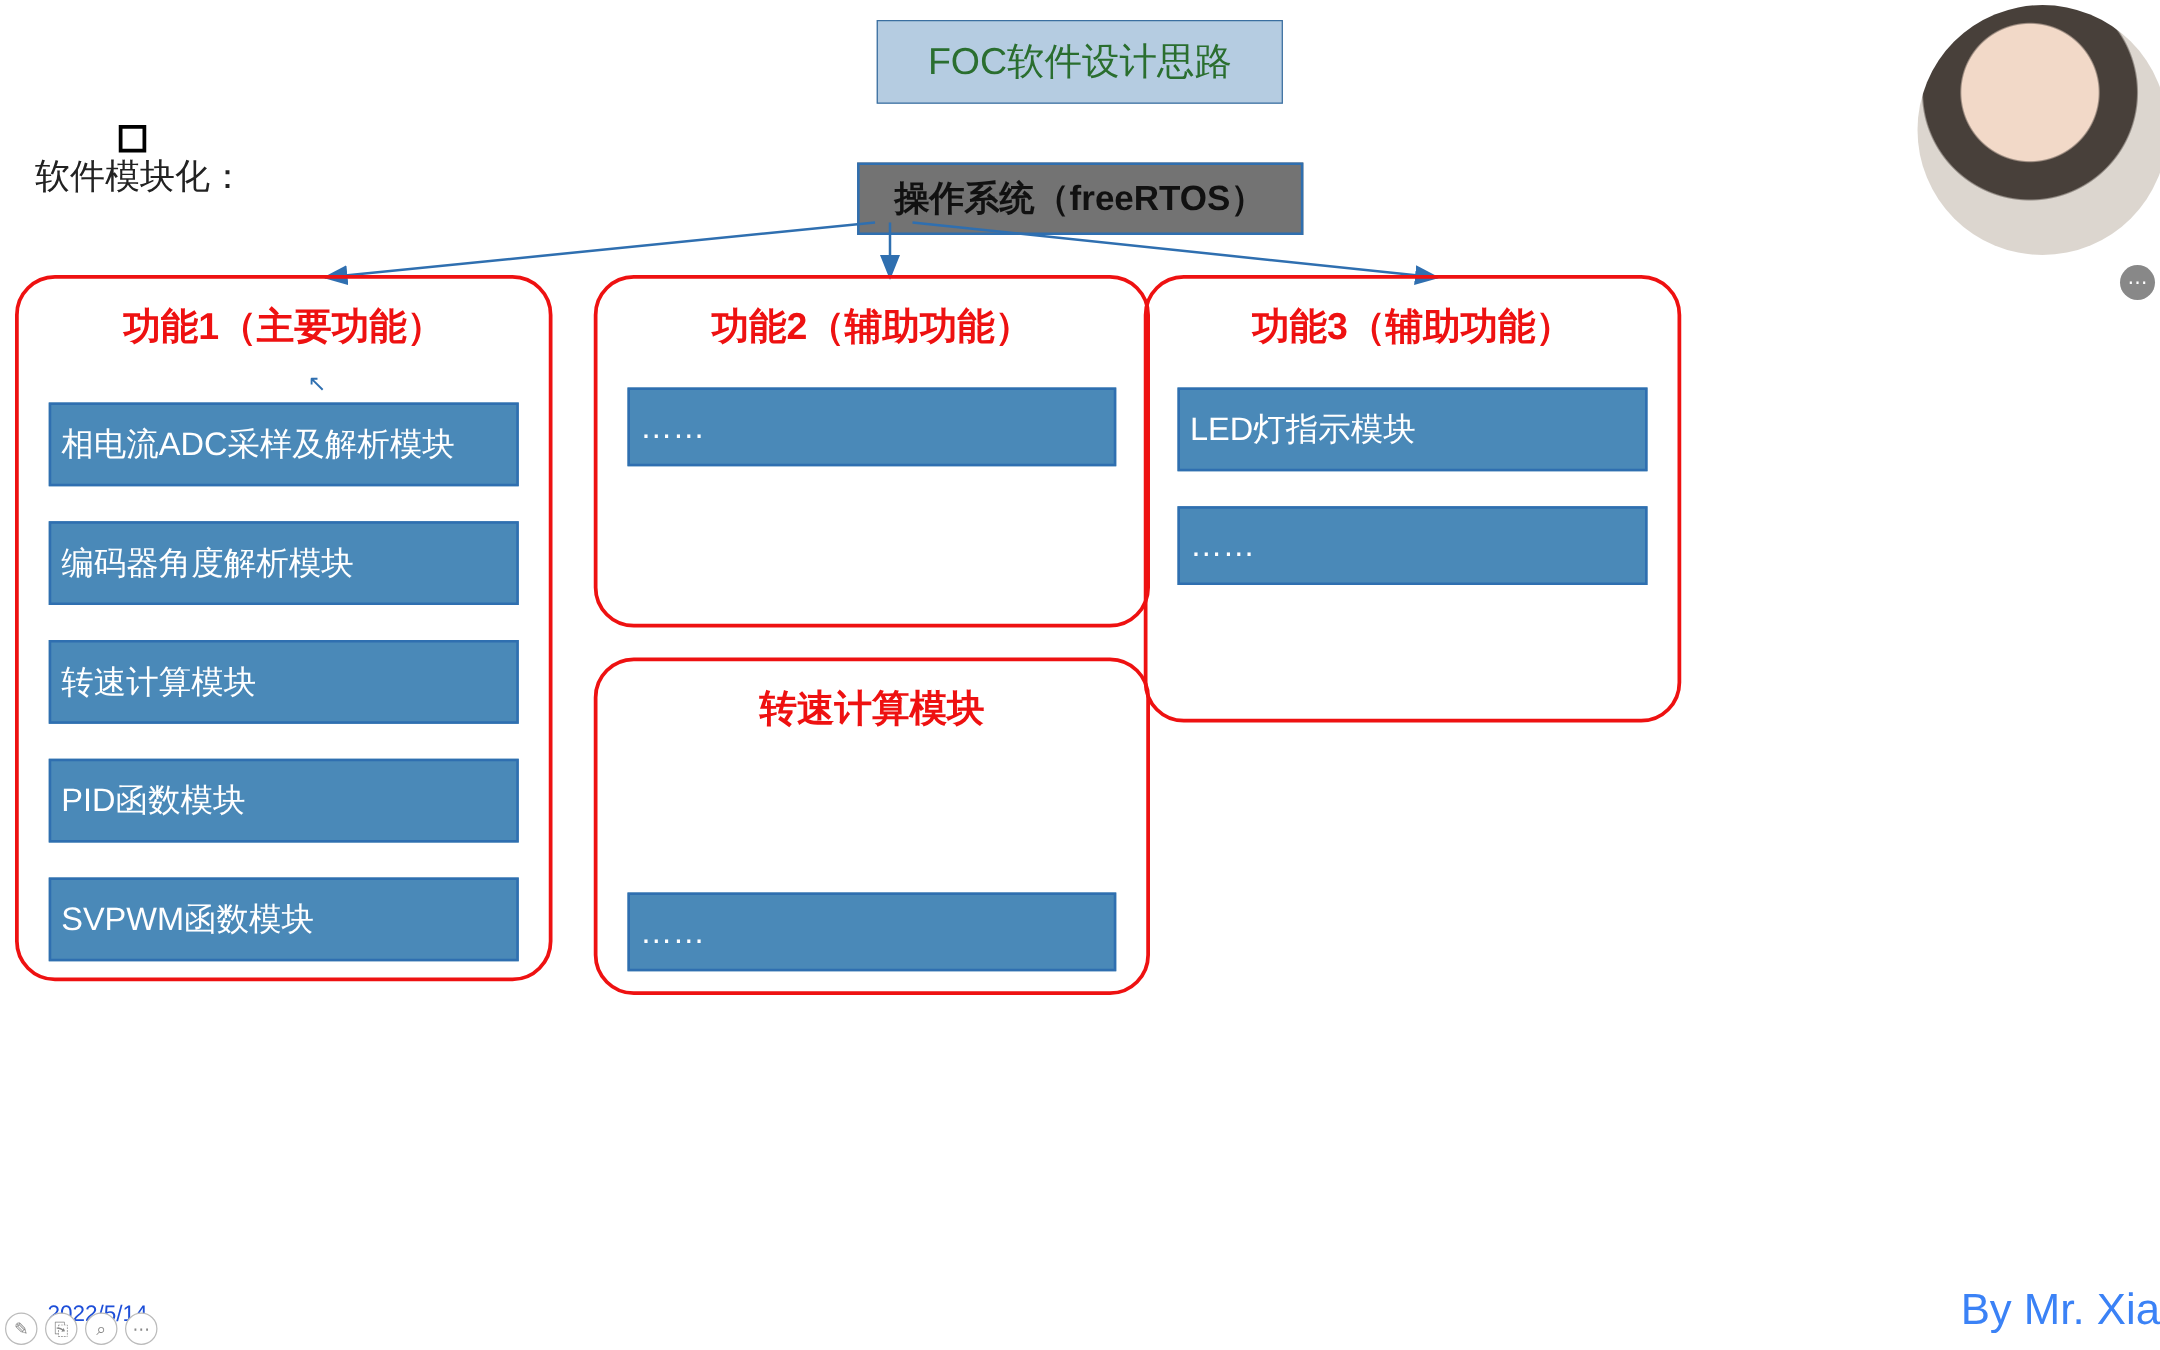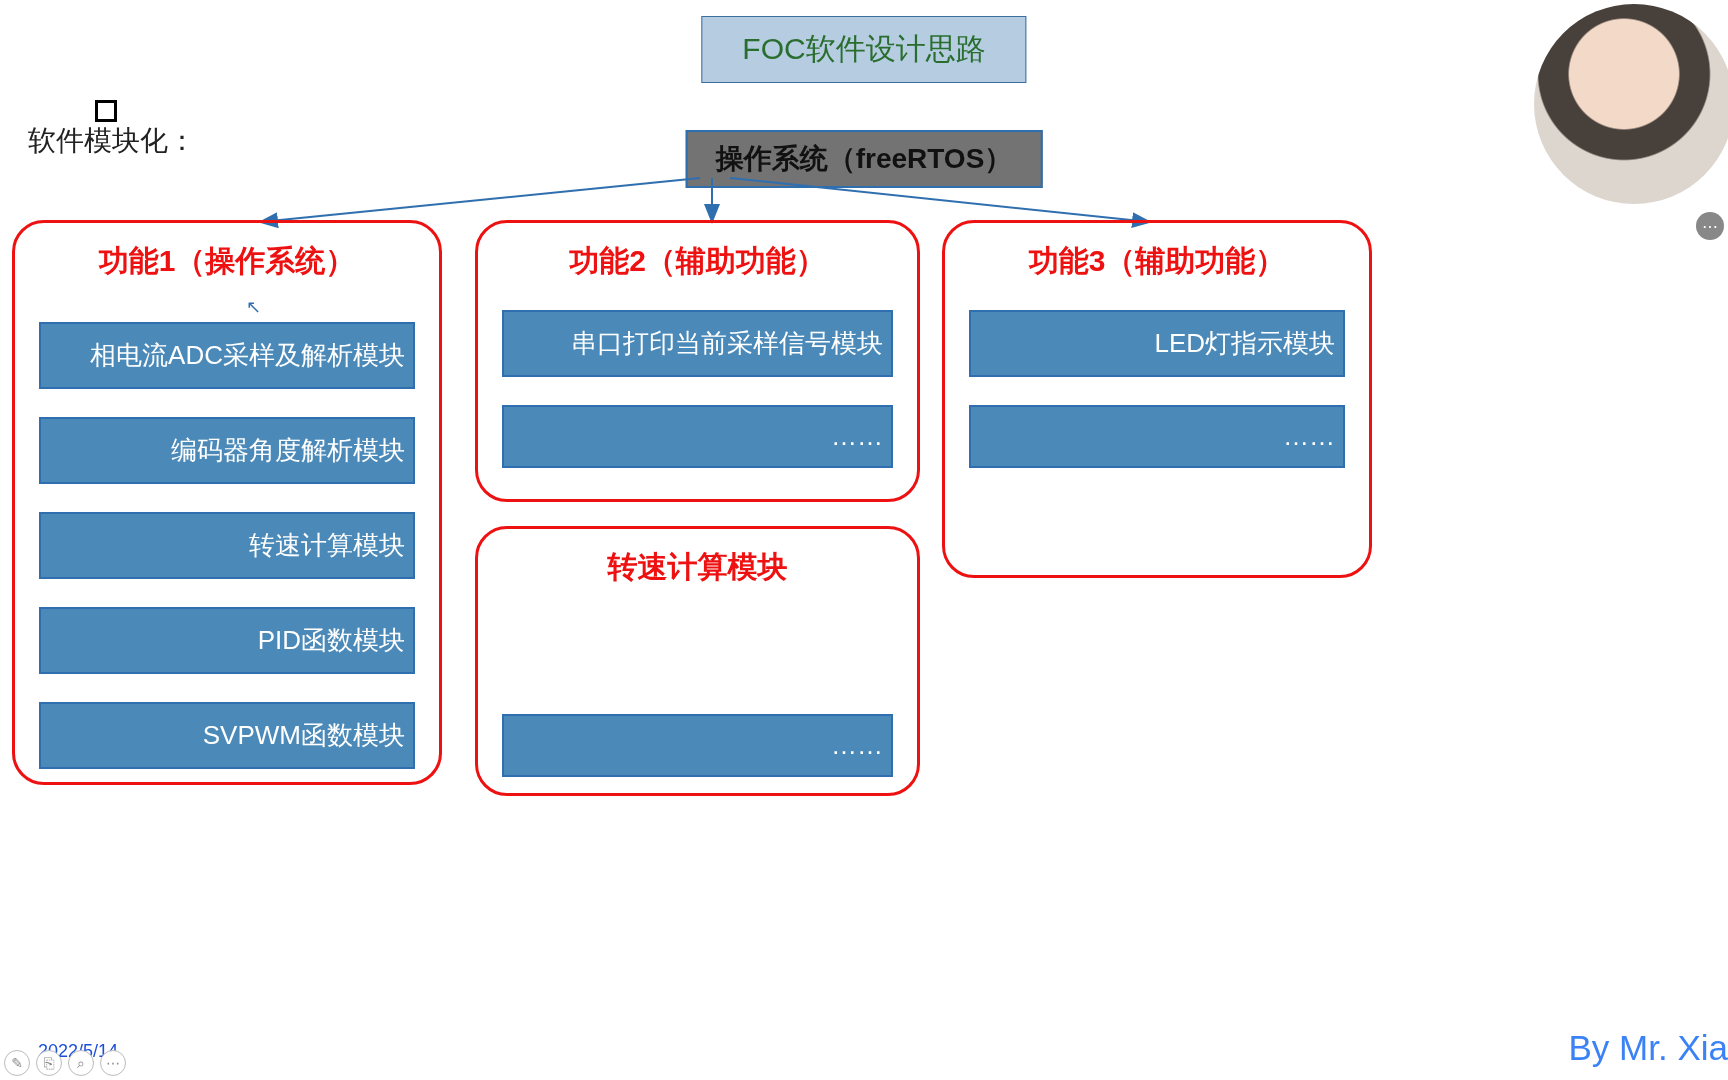--- a/index.html
+++ b/index.html
@@ -70,29 +70,29 @@
       font-size: 30px;
       font-weight: bold;
       text-align: center;
       margin-bottom: 28px;
     }
     .module-box {
       background: #4a89b8;
       border: 2px solid #2f6fb0;
       color: #fff;
       font-size: 26px;
-      text-align: right;
+      text-align: left;
       padding: 14px 8px;
       margin-top: 28px;
       width: 100%;
     }
     .group1 { top: 220px; left: 12px;  width: 430px; height: 565px; }
     .group1 .group-title { margin-bottom: 40px; }
     .group2 { top: 220px; left: 475px; width: 445px; height: 282px; }
-    .group3 { top: 220px; left: 942px; width: 430px; height: 358px; }
+    .group3 { top: 220px; left: 915px; width: 430px; height: 358px; }
     .group4 { top: 526px; left: 475px; width: 445px; height: 270px; }
     .group4 .module-box { margin-top: 126px; }
     .cursor {
       position: absolute;
       top: 296px; left: 246px;
       font-size: 18px;
       color: #2f6fb0;
       pointer-events: none;
     }
     .webcam {
@@ -154,31 +154,30 @@
     <marker id="ah" markerWidth="10" markerHeight="8" refX="9" refY="4" orient="auto">
       <path d="M0,0 L10,4 L0,8 Z" fill="#2f6fb0"></path>
     </marker>
   </defs>
   <line x1="700" y1="10" x2="260" y2="54" stroke="#2f6fb0" stroke-width="2" marker-end="url(#ah)"></line>
   <line x1="712" y1="10" x2="712" y2="54" stroke="#2f6fb0" stroke-width="2" marker-end="url(#ah)"></line>
   <line x1="730" y1="10" x2="1150" y2="54" stroke="#2f6fb0" stroke-width="2" marker-end="url(#ah)"></line>
 </svg>
 
 <div class="group group1">
-  <div class="group-title">功能1（操作系统）</div>
+  <div class="group-title">功能1（主要功能）</div>
   <div class="module-box">相电流ADC采样及解析模块</div>
   <div class="module-box">编码器角度解析模块</div>
   <div class="module-box">转速计算模块</div>
   <div class="module-box">PID函数模块</div>
   <div class="module-box">SVPWM函数模块</div>
 </div>
 
 <div class="group group2">
   <div class="group-title">功能2（辅助功能）</div>
-  <div class="module-box">串口打印当前采样信号模块</div>
   <div class="module-box">……</div>
 </div>
 
 <div class="group group3">
   <div class="group-title">功能3（辅助功能）</div>
   <div class="module-box">LED灯指示模块</div>
   <div class="module-box">……</div>
 </div>
 
 <div class="group group4">

